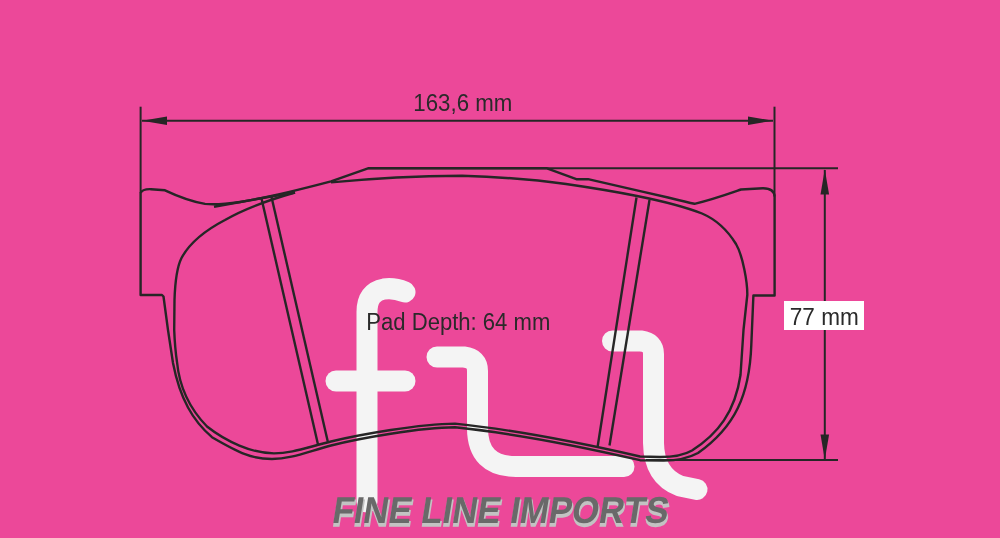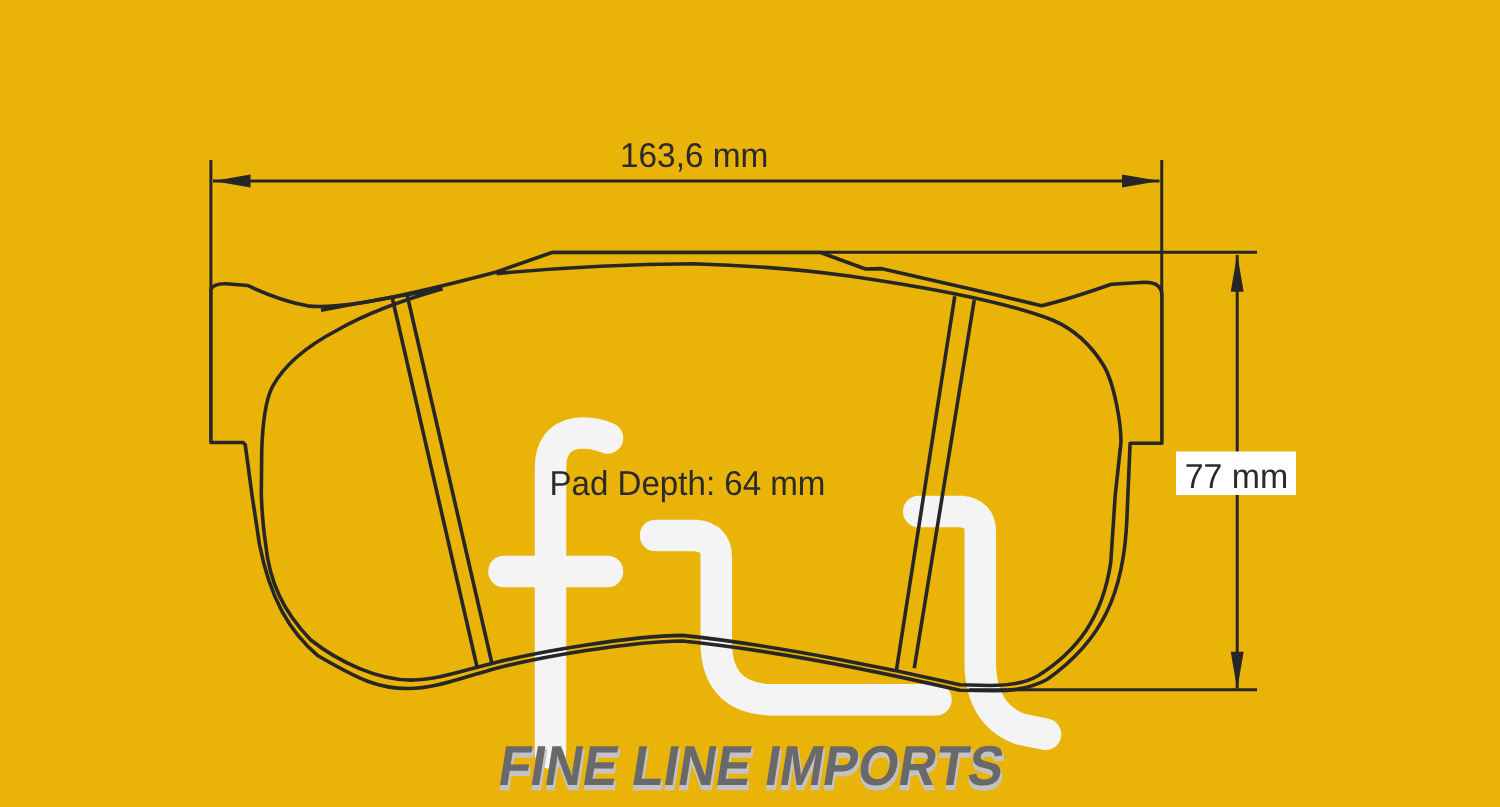--- a/index.html
+++ b/index.html
@@ -1,16 +1,16 @@
 <!DOCTYPE html>
 <html><head>
 <meta charset="utf-8">
 <style>
   html,body{margin:0;padding:0;background:#ffffff;}
-  #wrap{position:relative;width:1000px;height:538px;background:#eab308;overflow:hidden;}
+  #wrap{position:relative;width:1000px;height:538px;background:#ec4899;overflow:hidden;}
   svg{position:absolute;left:0;top:0;}
   text{font-family:"Liberation Sans", sans-serif;}
 </style>
 </head>
 <body>
 <div id="wrap">
 <svg width="1000" height="538" viewBox="0 0 1000 538">
 
   <g stroke="#f4f4f4" stroke-width="21" fill="none" stroke-linecap="round" stroke-linejoin="round">
     <path d="M 367,502 L 367,312 Q 367,292 384,289 Q 394,287.5 405,292"></path>

